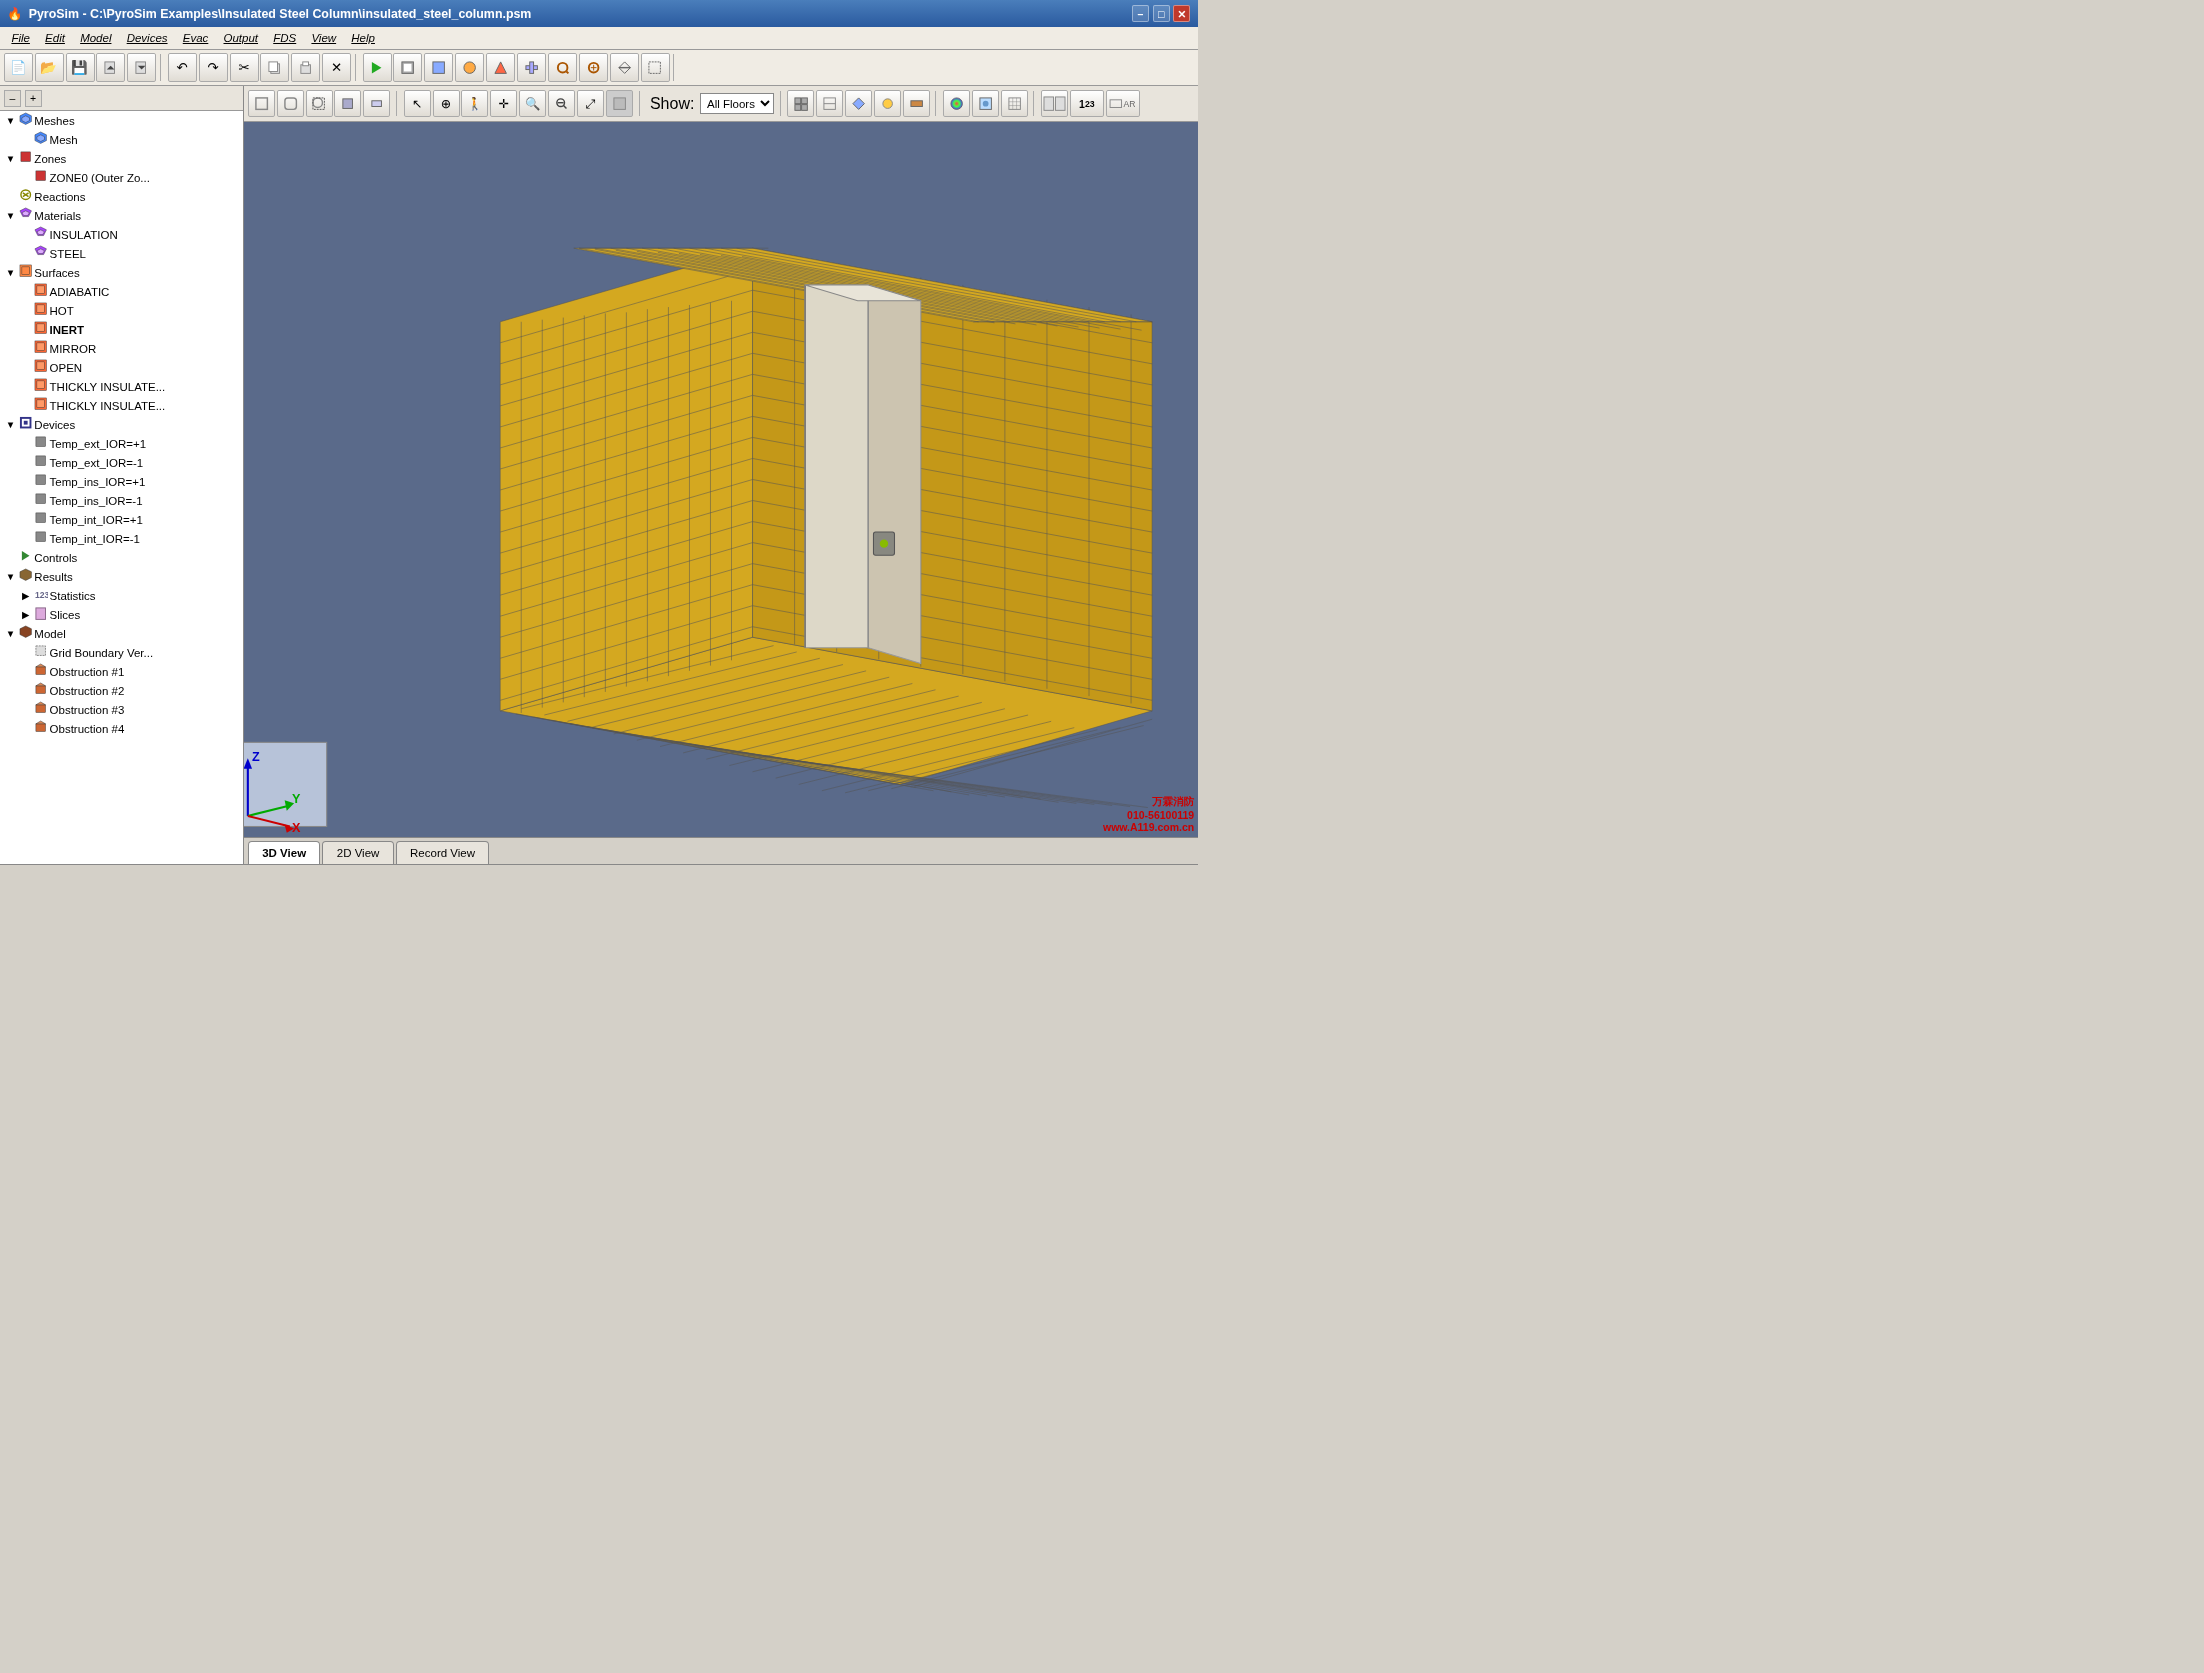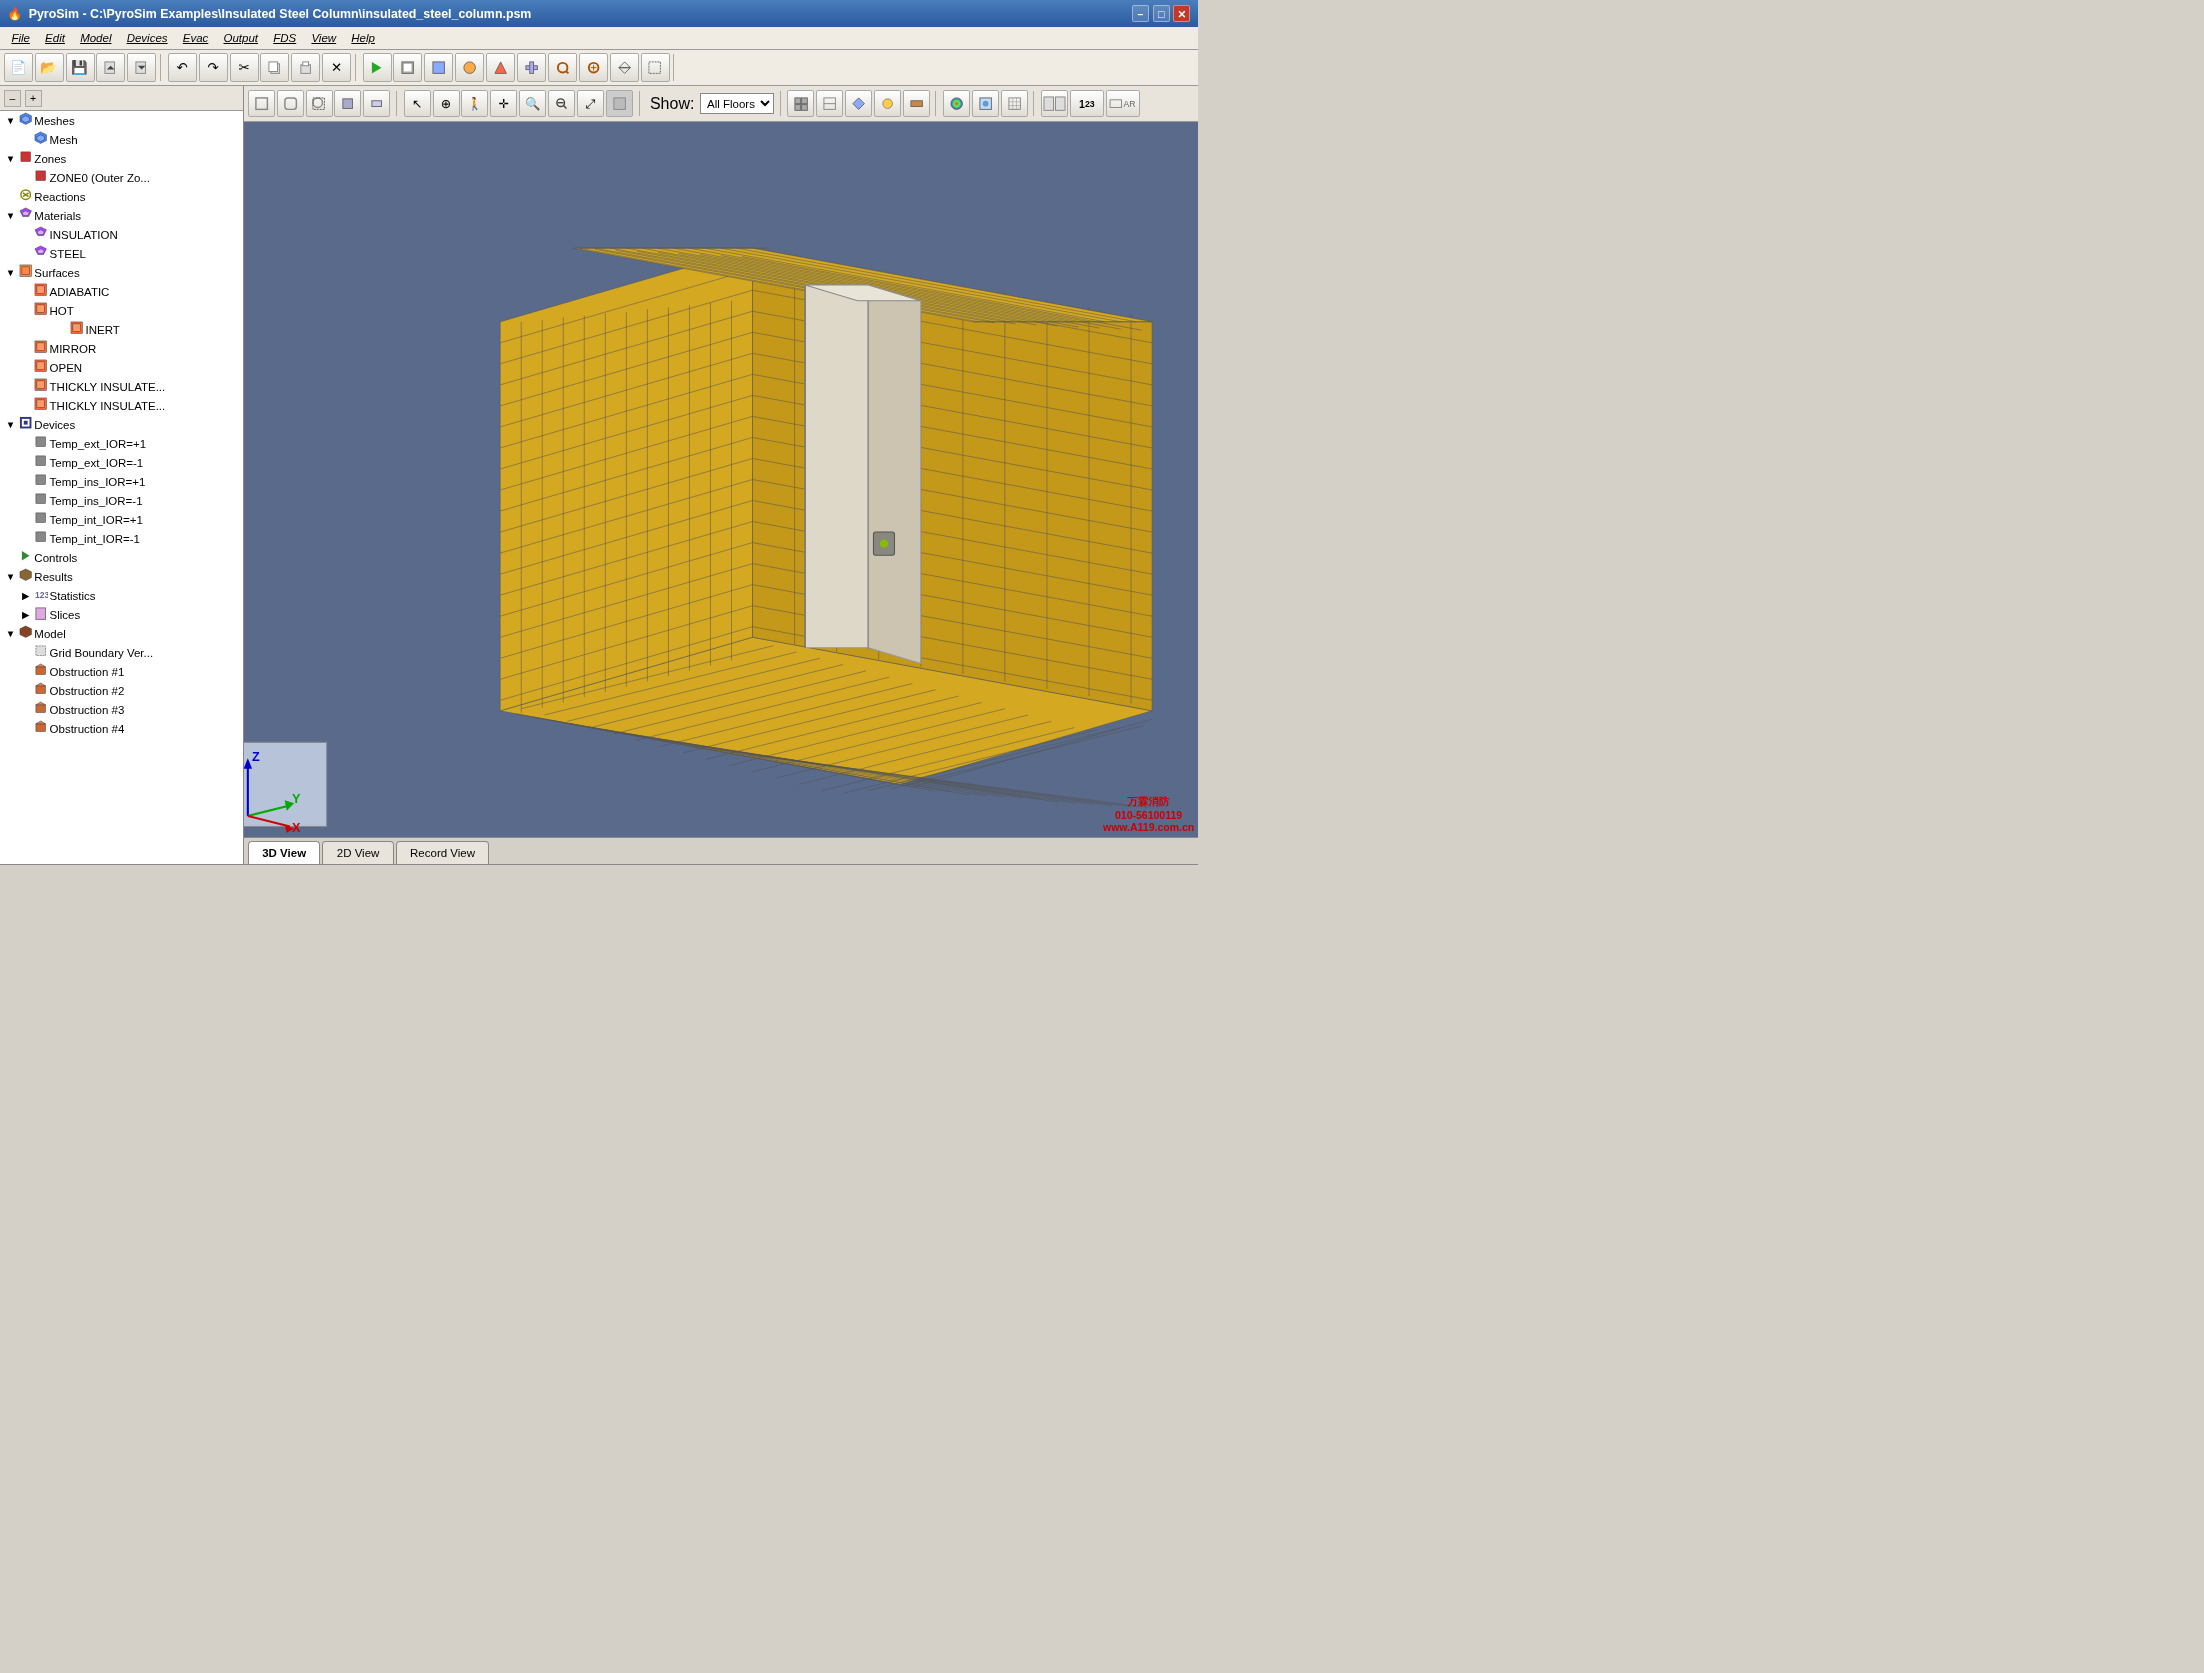--- a/index.html
+++ b/index.html
@@ -105,21 +105,21 @@
       background: white;
     }
     .tree-item {
       display: flex;
       align-items: center;
       padding: 1px 0;
       cursor: pointer;
       white-space: nowrap;
       height: 19px;
     }
-    .tree-item.bold { font-weight: normal; padding-left: 36px; }
+    .tree-item.bold { font-weight: bold; }
     .tree-expand {
       width: 13.4px; height: 13.4px;
       display: inline-flex; align-items: center; justify-content: center;
       font-size: 9.6px; cursor: pointer; flex-shrink: 0;
     }
     .tree-icon { margin: 0 1.9px; font-size: 12.4px; flex-shrink: 0; }
     .tree-label { font-size: 11.5px; }
 
     
     #right-panel {
@@ -211,21 +211,21 @@
     #tree-content::-webkit-scrollbar-track { background: #f0f0f0; }
     #tree-content::-webkit-scrollbar-thumb { background: #aaa; border-radius: 3.8px; }
 
     .watermark {
       position: absolute;
       bottom: 3.8px;
       right: 3.8px;
       color: #cc0000;
       font-size: 10.5px;
       font-weight: bold;
-      text-align: center;
+      text-align: right;
     }
   </style>
 </head>
 <body>
 
 <div id="title-bar">
   <div id="title-bar-left">
     <span>🔥</span>
     <span>PyroSim - C:\PyroSim Examples\Insulated Steel Column\insulated_steel_column.psm</span>
   </div>

